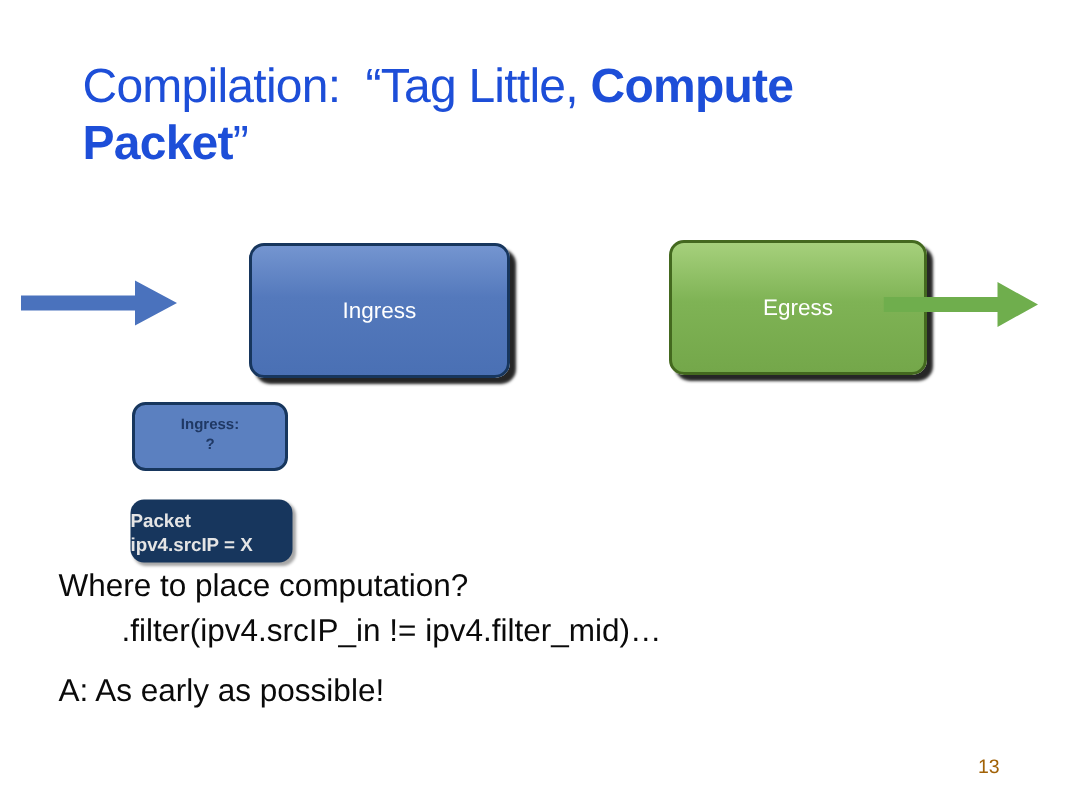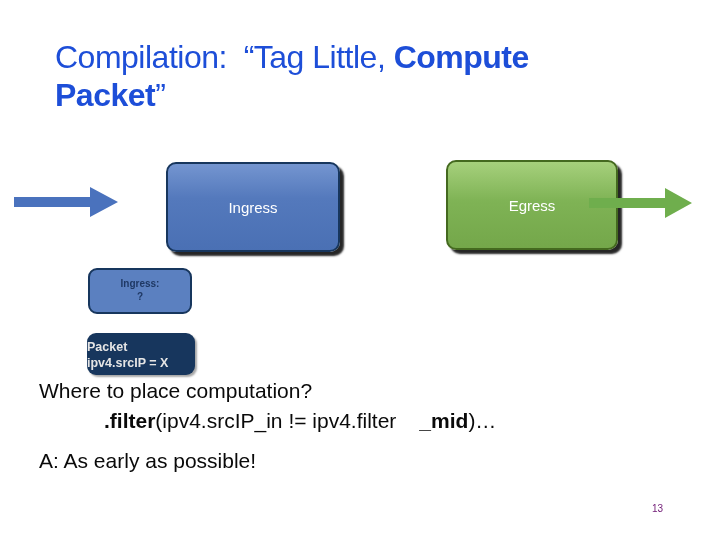--- a/index.html
+++ b/index.html
@@ -91,27 +91,27 @@
   
   .body-text {
     position: absolute;
     left: 39px; top: 376px;
     font-size: 21px;
     color: #0a0a0a;
     line-height: 30px;
   }
   .body-text .code-line { padding-left: 42px; }
   .body-text .answer-line { margin-top: 10px; }
-  .body-text .b { font-weight: 700; margin-left: 23px; }
+  .body-text .b { font-weight: 400; }
 
   .page-number {
     position: absolute;
     left: 652px; top: 503px;
-    font-size: 10px;
-    color: #701a75;
+    font-size: 13px;
+    color: #a16207;
   }
 </style>
 </head>
 <body>
 
 <div class="slide">
 
   <div class="title"><span>Compilation:  “Tag Little, </span><span class="b">Compute</span><br><span class="b">Packet</span><span>”</span></div>
 
   <svg class="arrow-svg" style="left:14px; top:185px;" width="105" height="34" viewBox="0 0 105 34">

